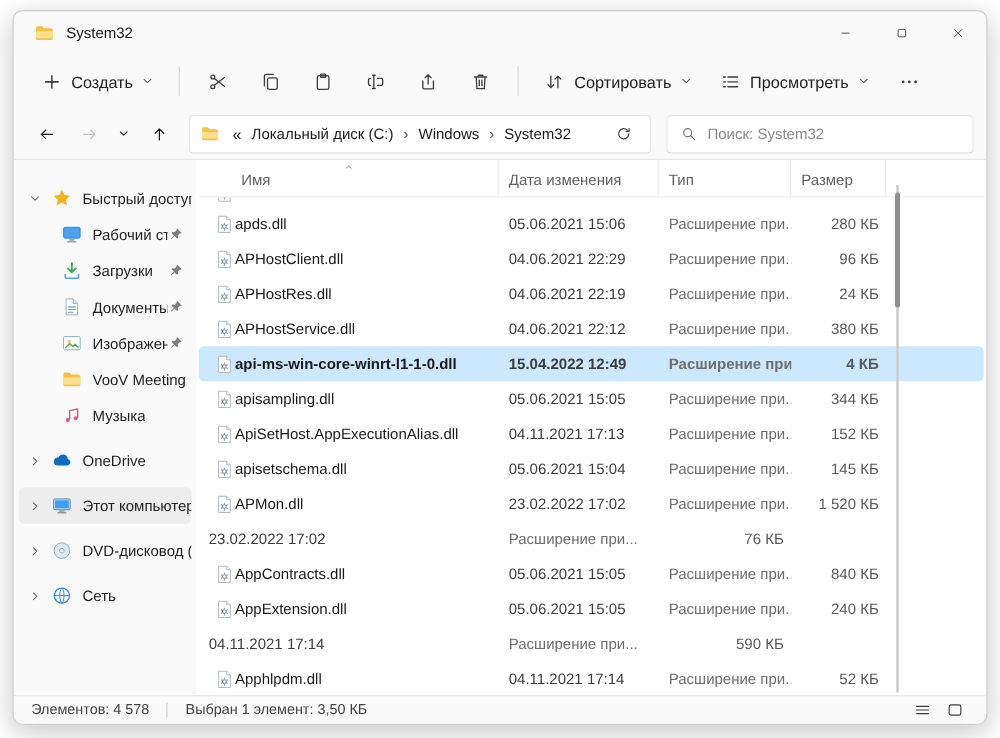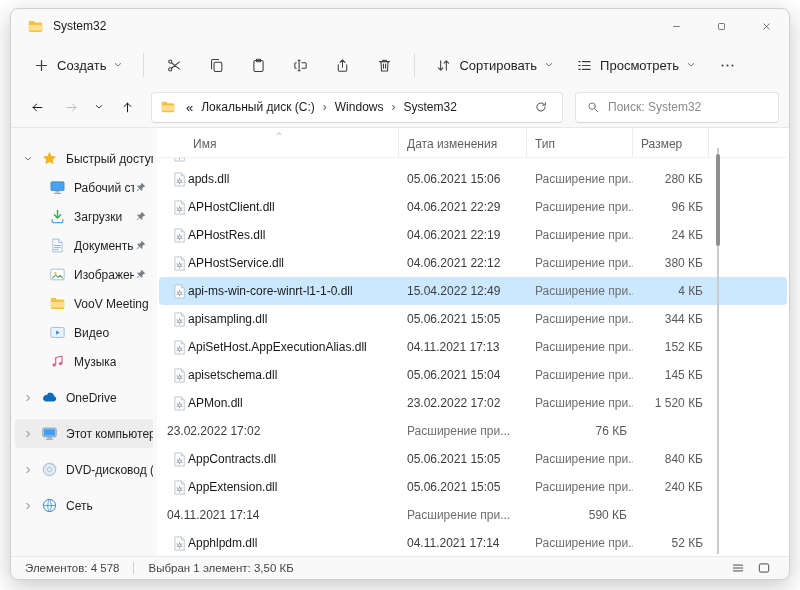--- a/index.html
+++ b/index.html
@@ -54,21 +54,21 @@
     display: flex; align-items: center; padding: 0 8px; min-width: 0;
   }
   .abic { width: 16px; height: 16px; margin-right: 7px; flex: 0 0 auto; }
   .overflow { color: #1b1b1b; font-size: 13px; padding: 0 3px; }
   .crumbs { display: flex; align-items: center; white-space: nowrap; overflow: hidden; }
   .crumb { padding: 3px 5px; border-radius: 3px; color: #1b1b1b; }
   .crumb-sep { color: #5f5f5f; padding: 0 3px; font-size: 12px; }
   .refreshbtn { margin-left: auto; width: 26px; height: 26px; display: flex; align-items: center; justify-content: center; color: #3d3d3d; }
   .refreshbtn svg { width: 14px; height: 14px; }
   .searchbox {
-    width: 204px; height: 31px; margin-left: 10px;
+    width: 246px; height: 31px; margin-left: 10px;
     background: #fff; border: 1px solid #e3e3e3; border-bottom-color: #d8d8d8; border-radius: 4px;
     display: flex; align-items: center; padding: 0 10px; gap: 8px;
   }
   .sic { width: 14px; height: 14px; color: #757575; flex: 0 0 auto; }
   .sic svg { width: 100%; height: 100%; }
   .searchbox input { border: none; outline: none; flex: 1; min-width: 0; font: inherit; color: #1b1b1b; background: transparent; }
   .searchbox input::placeholder { color: #8a8a8a; opacity: 1; }
 
   
   .main { flex: 1; display: flex; min-height: 0; }
@@ -93,21 +93,21 @@
   .hcell { position: relative; display: flex; align-items: flex-end; padding: 0 8px 6px 8px; color: #5f5f5f; font-size: 12px; border-right: 1px solid #ececec; white-space: nowrap; overflow: hidden; }
   .hcell.name { padding-left: 34px; }
   .sortcaret { position: absolute; top: 2px; left: 50%; margin-left: -5px; width: 10px; height: 7px; color: #7a7a7a; }
   .sortcaret svg { width: 10px; height: 7px; display: block; }
 
   .partialrow { position: relative; height: 7px; margin: 0 2px; overflow: hidden; }
   .partialrow .fic { position: absolute; left: 12px; top: -12px; width: 17px; height: 17px; }
 
   .filelist { overflow: hidden; }
   .frow { height: 28px; align-items: center; border-radius: 4px; }
-  .frow.selected { background: var(--accent-selection, #cce8ff); }
+  .frow.selected { background: var(--accent-selection, #cce8ff); font-weight: bold; }
   .fcell { white-space: nowrap; overflow: hidden; font-size: 12px; }
   .fcell.namecell { display: flex; align-items: center; gap: 0; padding-left: 12px; color: #191919; }
   .fic { width: 17px; height: 17px; flex: 0 0 17px; }
   .fic svg { width: 100%; height: 100%; display: block; }
   .fcell.date { padding-left: 8px; color: #3c3c3c; }
   .fcell.type { padding-left: 8px; color: #6e6e6e; }
   .fcell.size { text-align: right; padding-right: 6px; color: #5a5a5a; }
 
   .vscroll { position: absolute; left: 554px; top: 20px; bottom: 2px; width: 14px; }
   .vtrack { position: absolute; left: 6px; top: 0; bottom: 0; width: 2px; background: #cbcbcb; }
@@ -511,29 +511,20 @@
               <svg>
                 <use href="#sym-folder-icon"></use>
               </svg>
             </span>
             <span class="side-label">VooV Meeting</span>
           </div>
           <div class="side-item depth1">
             <span class="side-chev"></span>
             <span class="side-ic">
               <svg>
-                <use href="#sym-videos-icon"></use>
-              </svg>
-            </span>
-            <span class="side-label">Видео</span>
-          </div>
-          <div class="side-item depth1">
-            <span class="side-chev"></span>
-            <span class="side-ic">
-              <svg>
                 <use href="#sym-music-icon"></use>
               </svg>
             </span>
             <span class="side-label">Музыка</span>
           </div>
           <div class="side-item depth0 group-start">
             <span class="side-chev">
               <svg>
                 <use href="#sym-chevron-right-icon"></use>
               </svg>

